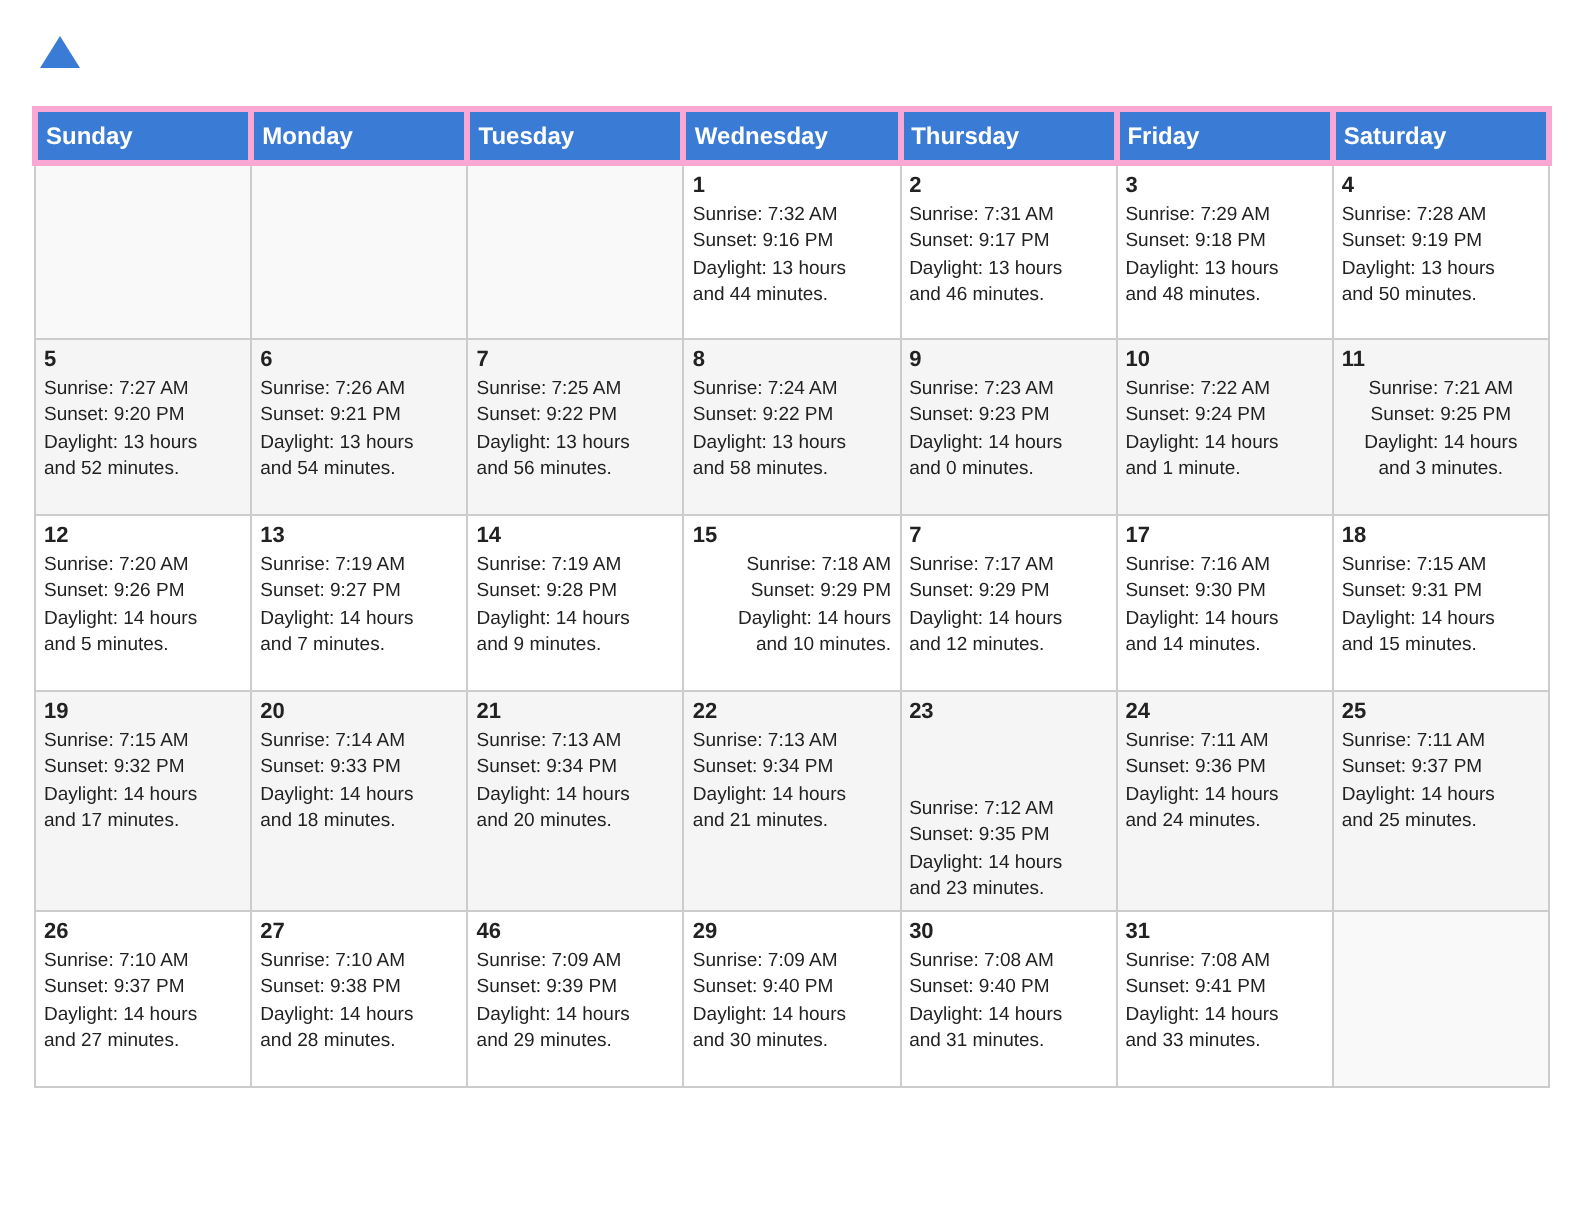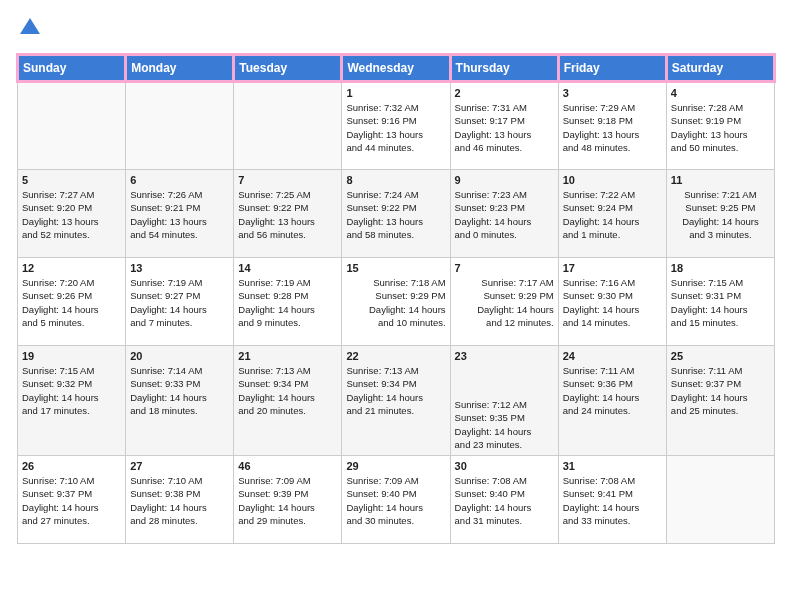--- a/index.html
+++ b/index.html
@@ -226,21 +226,21 @@
         </td>
         <td>
           <div class="day-number">15</div>
           <div class="day-info" style="white-space: pre-line; text-align: right;">Sunrise: 7:18 AM
 Sunset: 9:29 PM
 Daylight: 14 hours
 and 10 minutes.</div>
         </td>
         <td>
           <div class="day-number">7</div>
-          <div class="day-info" style="white-space: pre-line; text-align: right;">Sunrise: 7:17 AM
+          <div class="day-info" style="white-space: pre-line;">Sunrise: 7:17 AM
 Sunset: 9:29 PM
 Daylight: 14 hours
 and 12 minutes.</div>
         </td>
         <td>
           <div class="day-number">17</div>
           <div class="day-info" style="white-space: pre-line;">Sunrise: 7:16 AM
 Sunset: 9:30 PM
 Daylight: 14 hours
 and 14 minutes.</div>

